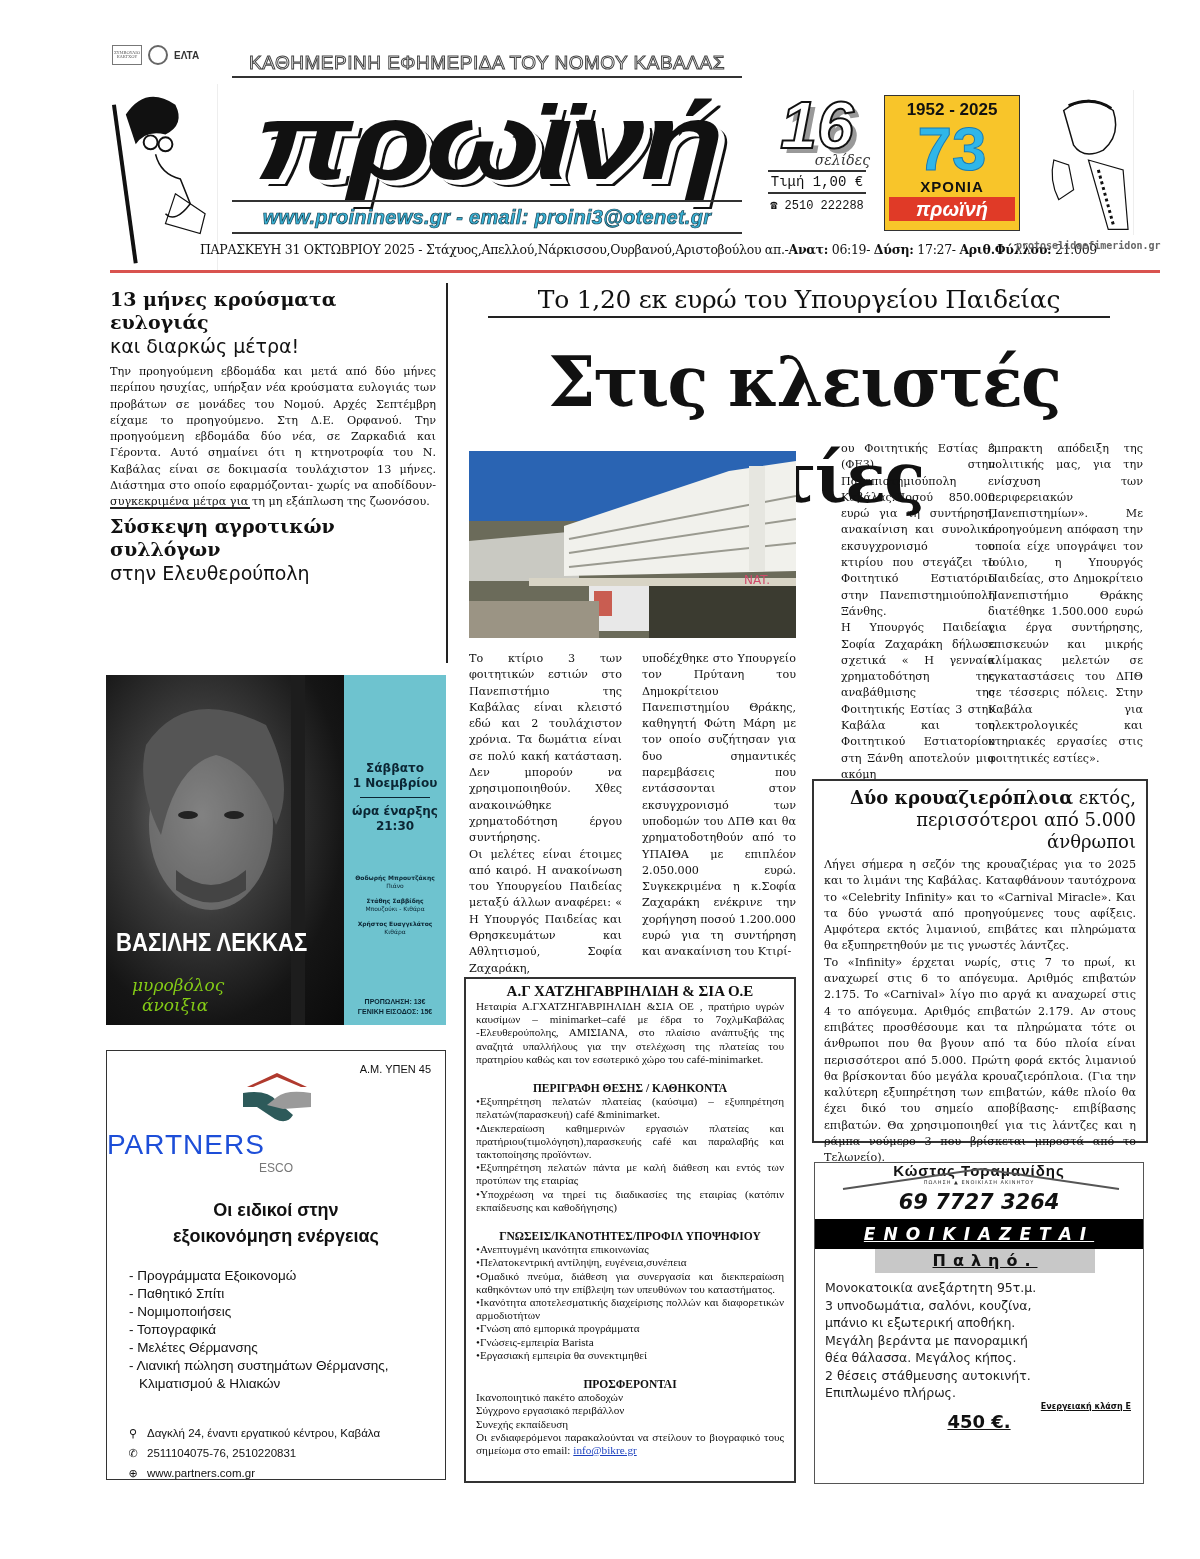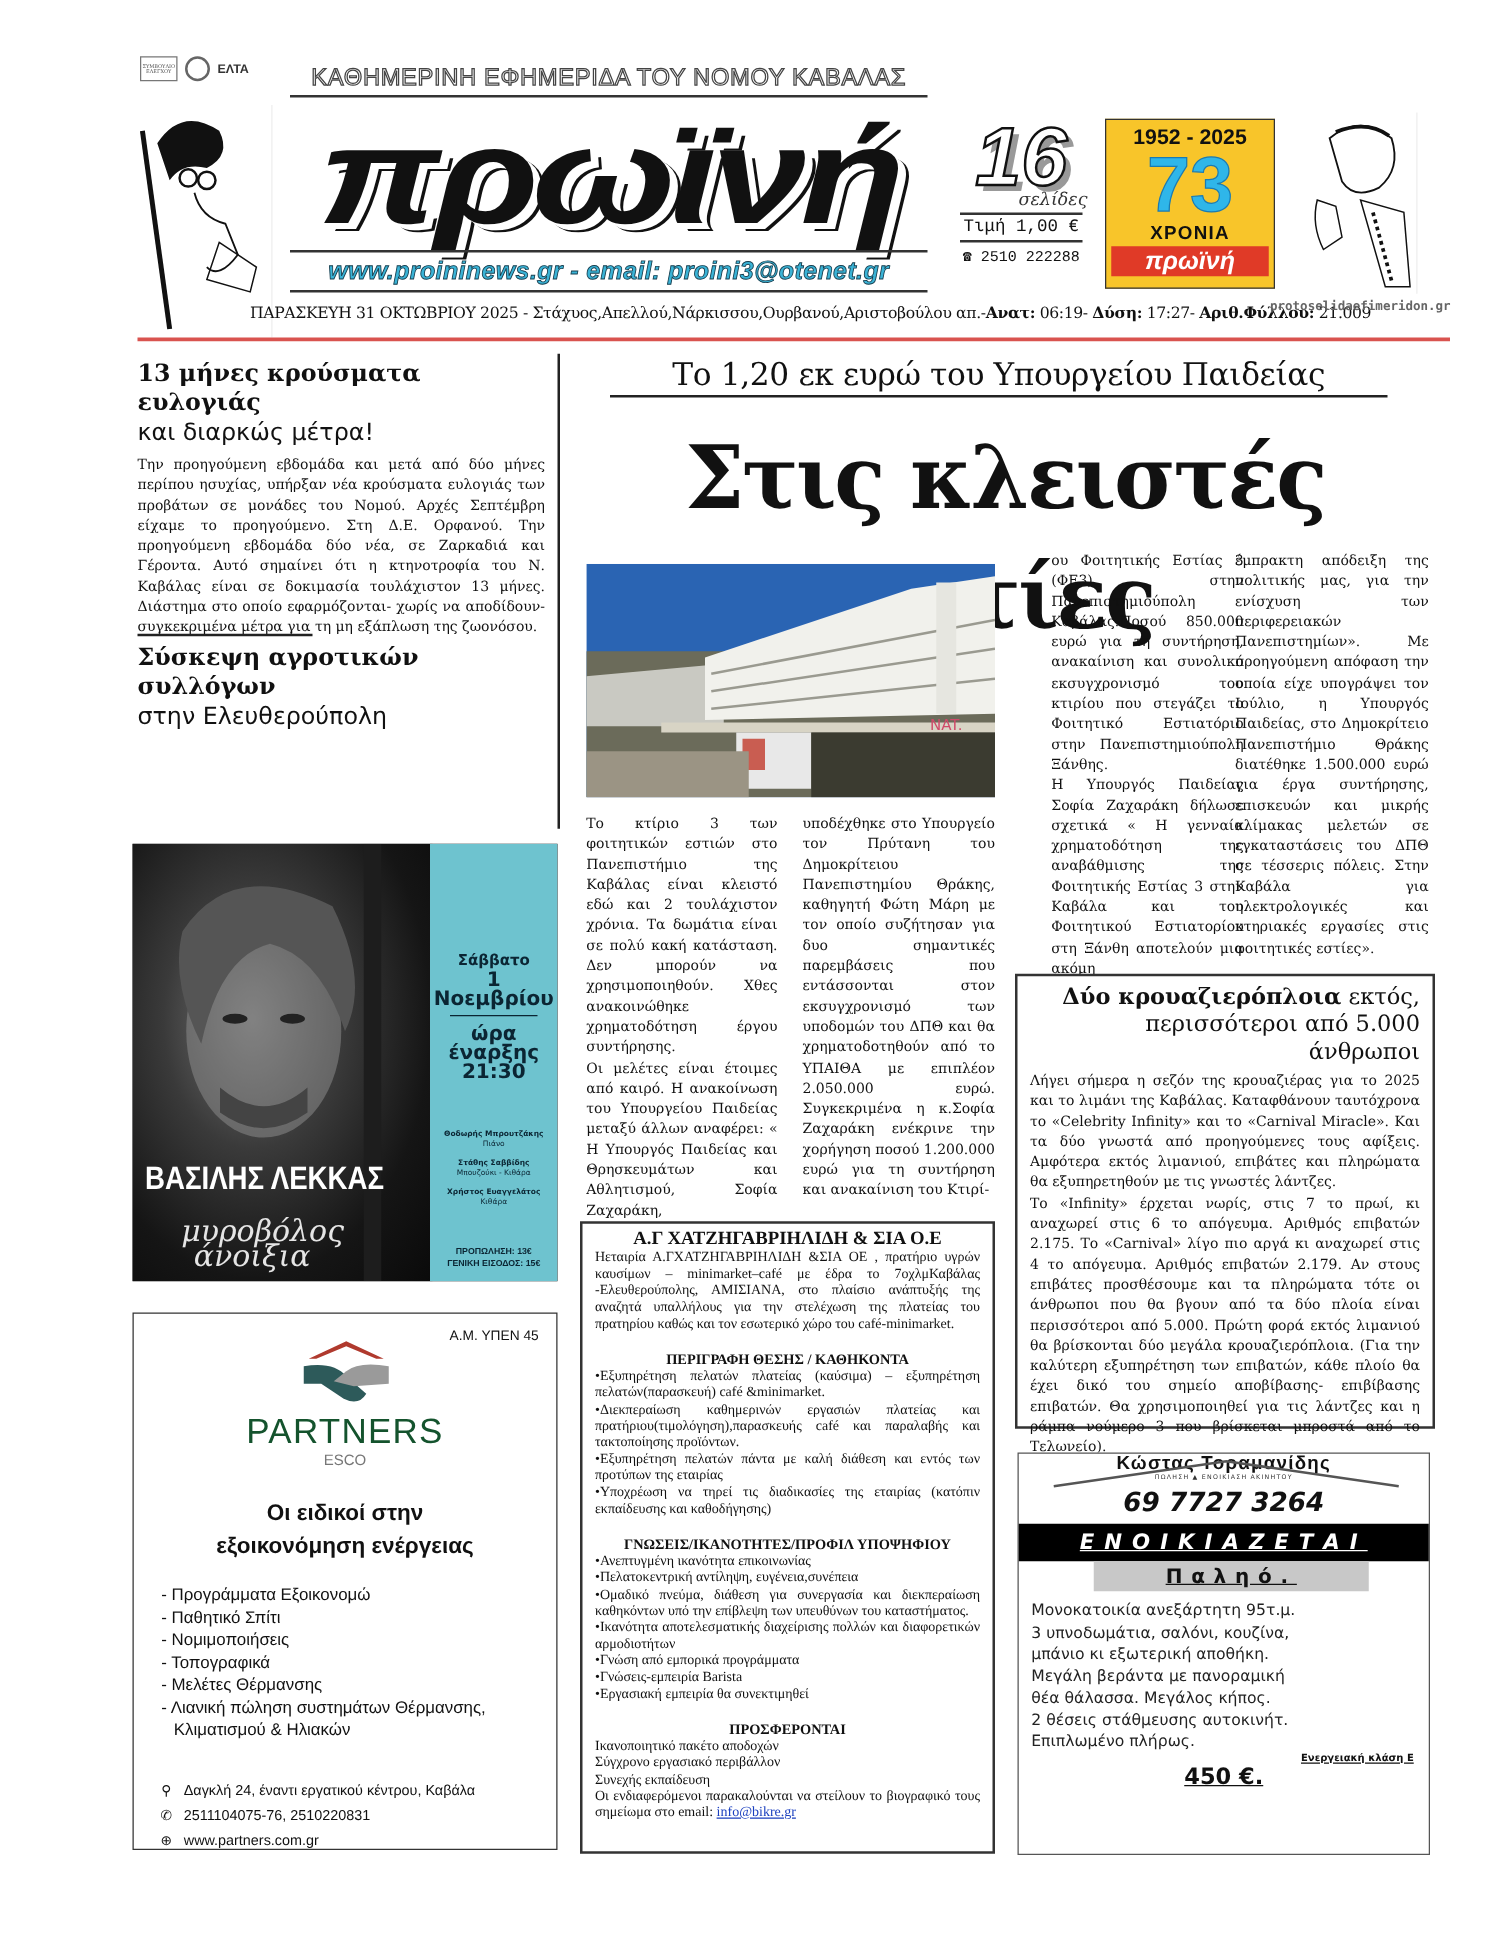--- a/index.html
+++ b/index.html
@@ -41,32 +41,32 @@
   .art-h-light { font-size: 19px; line-height: 24px; font-family: "DejaVu Sans", sans-serif; font-weight: normal; }
   .body-text { font-size: 11.2px; line-height: 16.3px; text-align: justify; }
   .short-rule { left: 110px; top: 507px; width: 140px; height: 2px; background: #222; }
 
   
   .concert { left: 106px; top: 675px; width: 340px; height: 350px; background: #111; overflow: hidden; }
   .concert-photo { position: absolute; left: 0; top: 0; width: 240px; height: 350px; background: radial-gradient(ellipse at 40% 40%, #777 0%, #3a3a3a 35%, #151515 70%, #0a0a0a 100%); }
   .concert-panel { position: absolute; left: 238px; top: 0; width: 102px; height: 350px; background: #6ec3cf; text-align: center; font-family: "DejaVu Sans", sans-serif; color: #0b2533; }
   .concert-day { font-weight: bold; font-size: 12px; margin-top: 86px; line-height: 15px; }
   .concert-sep { width: 70px; height: 1px; background: #0b2533; margin: 6px auto; }
-  .concert-time { font-weight: bold; font-size: 16px; line-height: 15px; }
+  .concert-time { font-weight: bold; font-size: 12px; line-height: 15px; }
   .concert-musician { font-size: 6px; font-weight: bold; margin-top: 8px; line-height: 8px; }
   .concert-instr { font-size: 6px; line-height: 7px; }
   .concert-prices { position: absolute; bottom: 8px; width: 100%; font-size: 7px; font-weight: bold; line-height: 10px; font-family: "Liberation Sans", sans-serif; }
   .concert-name { position: absolute; left: 10px; top: 252px; font-family: "Liberation Sans", sans-serif; font-weight: bold; font-size: 26px; color: #fff; letter-spacing: 0px; transform: scaleX(0.85); transform-origin: left; }
-  .concert-title { position: absolute; left: 26px; top: 300px; font-family: "DejaVu Serif", serif; font-style: italic; font-size: 24px; color: #e5e5e5; line-height: 20px; margin-left: 13px; }
+  .concert-title { position: absolute; left: 26px; top: 300px; font-family: "DejaVu Serif", serif; font-style: italic; font-size: 17px; color: #84cc16; line-height: 20px; }
 
   
   .partners { left: 106px; top: 1050px; width: 340px; height: 430px; border: 1.5px solid #333; font-family: "Liberation Sans", sans-serif; background: #fff; }
   .partners-am { position: absolute; right: 14px; top: 12px; font-size: 11px; }
   .partners-logo { position: absolute; left: 130px; top: 18px; width: 80px; height: 60px; }
-  .partners-name { position: absolute; top: 78px; width: 100%; text-align: center; font-size: 28px; letter-spacing: 1px; color: #14532d; }
+  .partners-name { position: absolute; top: 78px; width: 100%; text-align: left; font-size: 28px; letter-spacing: 1px; color: #1d4ed8; }
   .partners-esco { position: absolute; top: 110px; width: 100%; text-align: center; font-size: 12px; color: #777; }
   .partners-slogan { position: absolute; top: 146px; width: 100%; text-align: center; font-size: 18px; font-weight: bold; line-height: 26px; }
   .partners-list { position: absolute; left: 22px; top: 216px; font-size: 13.5px; line-height: 18px; list-style: none; }
   .partners-contact { position: absolute; left: 20px; top: 372px; font-size: 11.5px; line-height: 20px; }
   .contact-row { display: flex; align-items: center; gap: 8px; }
   .contact-icon { width: 12px; text-align: center; font-size: 11px; }
 
   
   .kicker { left: 488px; top: 285px; width: 622px; text-align: center; font-size: 25px; font-family: "DejaVu Serif", serif; border-bottom: 2px solid #222; padding-bottom: 2px; letter-spacing: -0.3px; }
   .headline { left: 454px; top: 334px; width: 700px; text-align: center; font-family: "DejaVu Serif", serif; font-weight: bold; font-size: 70px; line-height: 96px; letter-spacing: -2px; transform: scaleX(0.96); }

